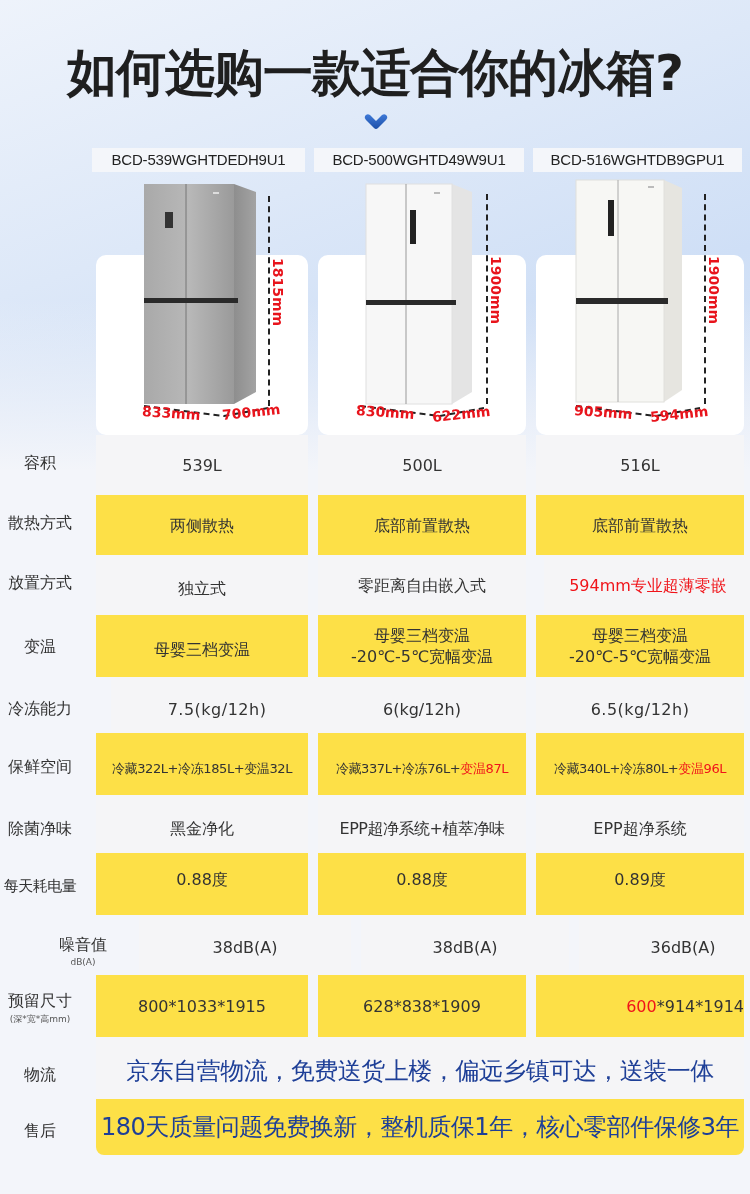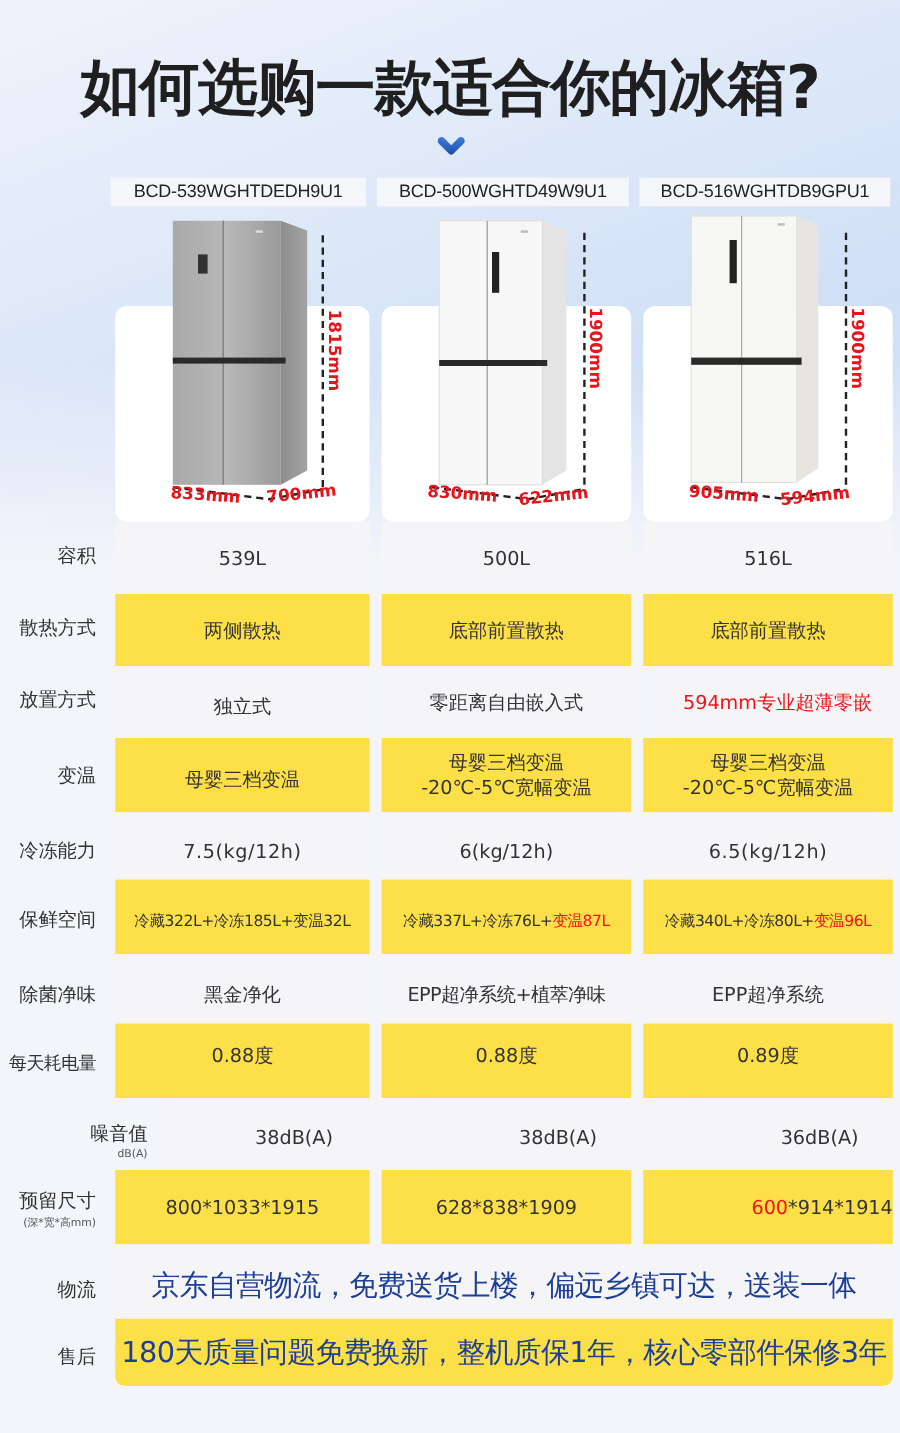--- a/index.html
+++ b/index.html
@@ -48,21 +48,21 @@
     position: absolute; color: #e8141c; font-weight: bold; font-size: 14px;
     writing-mode: vertical-rl; font-family: "DejaVu Sans", sans-serif;
   }
   .dim-text {
     position: absolute; color: #e8141c; font-weight: bold; font-size: 14px;
     font-family: "DejaVu Sans", sans-serif;
   }
   .table { position: absolute; left: 0; top: 435px; width: 750px; }
   .row { position: relative; width: 750px; }
   .row-label {
-    position: absolute; left: 0; width: 80px; text-align: right;
+    position: absolute; left: 0; width: 80px; text-align: center;
     font-size: 16px; color: #333; font-family: "DejaVu Sans", sans-serif;
   }
   .row-sub {
     display: block; font-size: 9px; color: #555; margin-top: 1px;
   }
   .cell {
     position: absolute; display: flex; align-items: center; justify-content: center;
     text-align: center; font-size: 16px; color: #333; line-height: 21px;
     font-family: "DejaVu Sans", sans-serif;
   }
@@ -198,21 +198,21 @@
       <span>-20℃-5℃宽幅变温</span>
     </div>
     <div class="cell bg-white" style="left:536px; width:208px; top:0; height:62px; flex-direction:column;">
       <span>母婴三档变温</span>
       <span>-20℃-5℃宽幅变温</span>
     </div>
   </div>
 
   <div class="row" style="position:absolute; top:242px; height:56px;">
     <div class="row-label" style="top:22px;">冷冻能力</div>
-    <div class="cell bg-grey" style="left:96px; width:212px; top:0; height:56px; padding-top:8px; letter-spacing:0.5px;text-align:center;">7.5(kg/12h)</div>
+    <div class="cell bg-grey" style="left:111px; width:212px; top:0; height:56px; padding-top:8px; letter-spacing:0.5px;text-align:center;">7.5(kg/12h)</div>
     <div class="cell bg-grey" style="left:318px; width:208px; top:0; height:56px; padding-top:8px;">6(kg/12h)</div>
     <div class="cell bg-grey" style="left:536px; width:208px; top:0; height:56px; padding-top:8px; letter-spacing:0.5px;">6.5(kg/12h)</div>
   </div>
 
   <div class="row" style="position:absolute; top:298px; height:62px;">
     <div class="row-label" style="top:24px;">保鲜空间</div>
     <div class="cell bg-white small" style="left:96px; width:212px; top:0; height:62px; padding-top:8px;">冷藏322L+冷冻185L+变温32L</div>
     <div class="cell bg-white small" style="left:318px; width:208px; top:0; height:62px; padding-top:8px;">
       <span>冷藏337L+冷冻76L+</span>
         <span class="red">变温87L</span>

